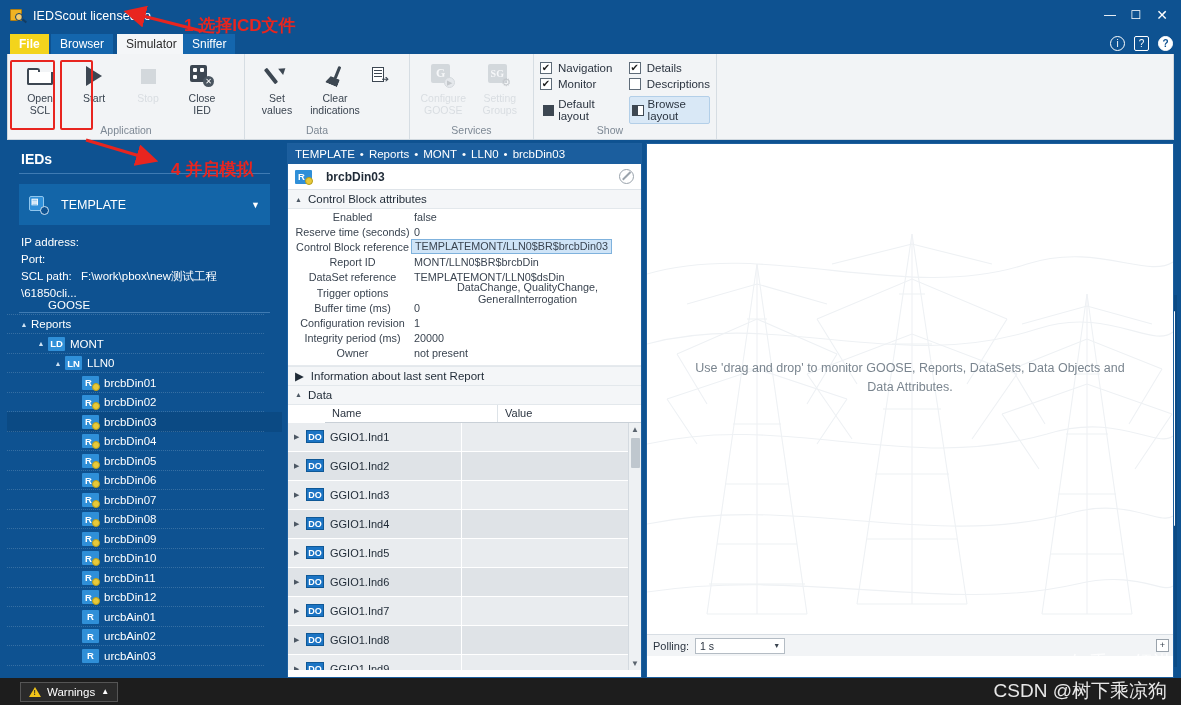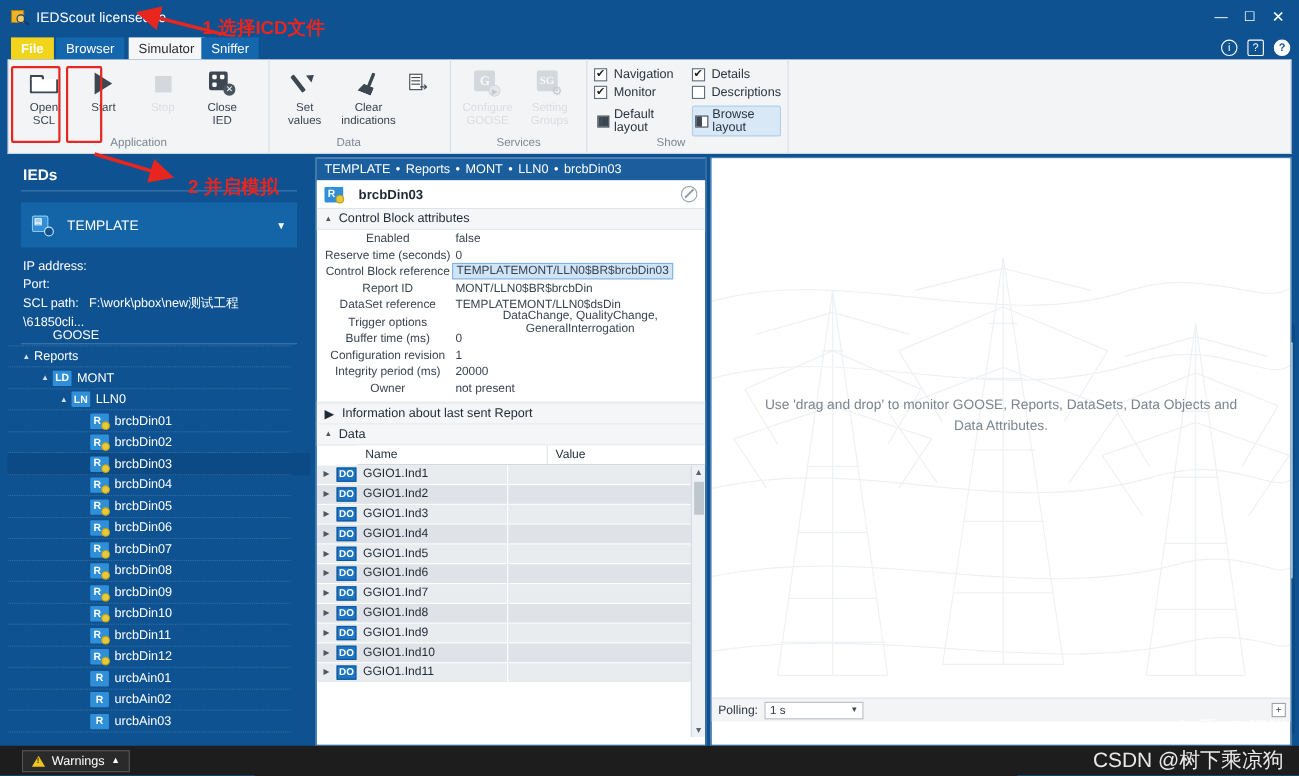--- a/index.html
+++ b/index.html
@@ -348,21 +348,21 @@
     background: #f4f6f8; border-top: 1px solid #e3e8ec; border-bottom: 1px solid #e3e8ec;
   }
   .grid-head {
     display: flex; height: 18px; background: #ffffff;
     border-bottom: 1px solid #c9d0d7; font-size: 11px; color: #2b3440; margin-left: 37px;
   }
   .grid-head .c1 { width: 173px; padding-left: 7px; border-right: 1px solid #dde3e8; line-height: 17px; }
   .grid-head .c2 { flex: 1; padding-left: 7px; line-height: 17px; }
   .grid-body { position: relative; }
   .grow {
-    display: flex; height: 18px; align-items: center;
+    display: flex; height: 29px; align-items: center;
     border-bottom: 1px solid #ffffff; font-size: 11px; color: #1f2a36;
   }
   .grow:nth-child(odd) { background: #e9ecef; }
   .grow:nth-child(even) { background: #dfe3e7; }
   .grow .c1 { width: 173px; display: flex; align-items: center; padding-left: 6px; flex: none; }
   .grow .c2 { flex: 1; border-left: 1px solid #ffffff; height: 100%; }
   .grow .tw { width: 12px; font-size: 7px; color: #4d5864; }
   .dobadge {
     display: inline-flex; align-items: center; justify-content: center;
     width: 18px; height: 13px; background: #1b74c4; color: #fff;
@@ -1021,19 +1021,19 @@
         <marker id="ah" markerWidth="7" markerHeight="7" refX="2" refY="3.5" orient="auto">
           <path d="M0,0 L7,3.5 L0,7 z" fill="#e8251f"></path>
         </marker>
       </defs>
       <path d="M202,31 L139,15" stroke="#e8251f" stroke-width="3.2" fill="none" marker-end="url(#ah)"></path>
       <path d="M86,140 L143,157" stroke="#e8251f" stroke-width="3.2" fill="none" marker-end="url(#ah)"></path>
     </svg>
     <div class="hl-box" style="left:10px; top:60px; width:45px; height:70px; position:absolute;"></div>
     <div class="hl-box" style="left:60px; top:60px; width:33px; height:70px; position:absolute;"></div>
     <div class="anno-txt" style="left:184px; top:14px; position:absolute;">1 选择ICD文件</div>
-    <div class="anno-txt" style="left:171px; top:158px; position:absolute;">2 并启模拟</div>
+    <div class="anno-txt" style="left:171px; top:158px; position:absolute;">4 并启模拟</div>
   </div>
 
   <div class="wm" style="right:10px; top:650px;">知乎 @领祺</div>
   <div class="wm2" style="right:14px; top:678px;">CSDN @树下乘凉狗</div>
 
 </div>
 
 </body></html>

